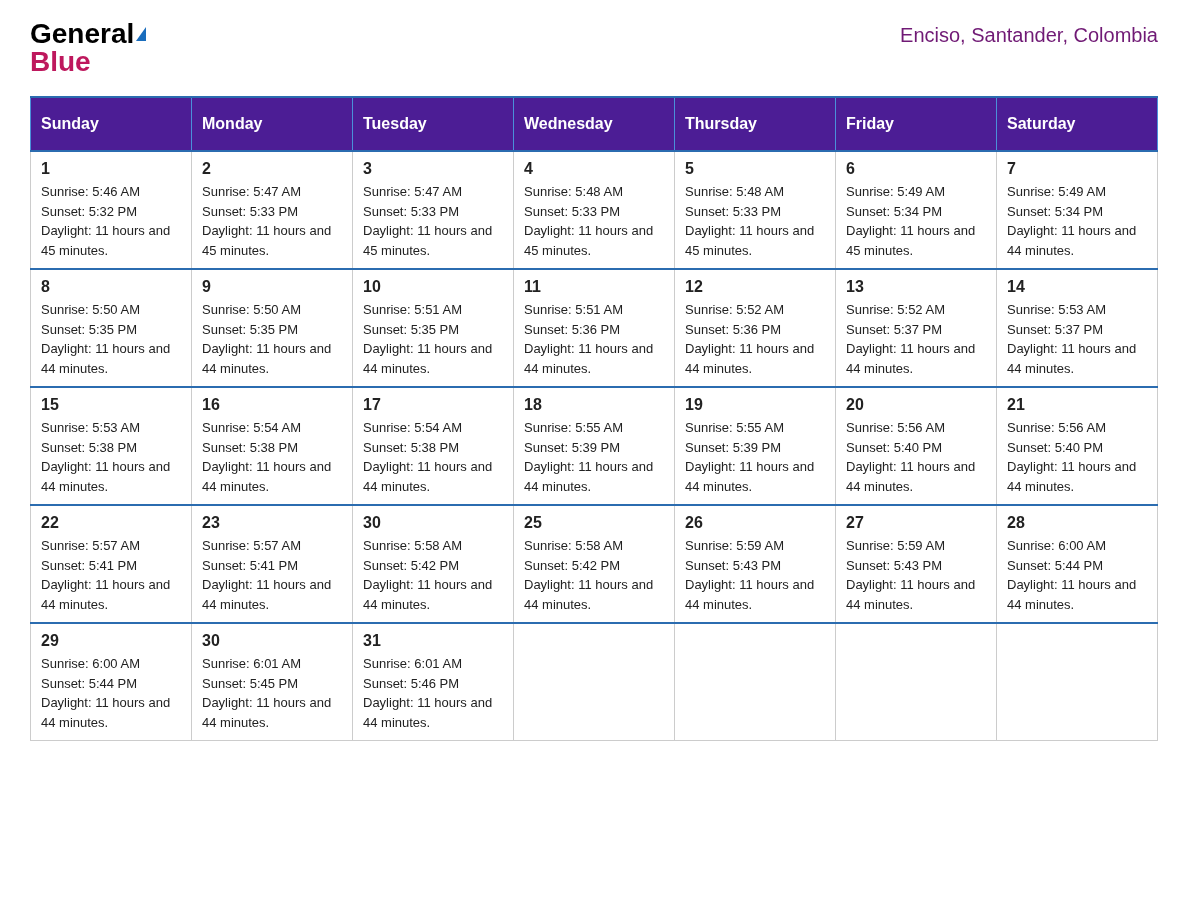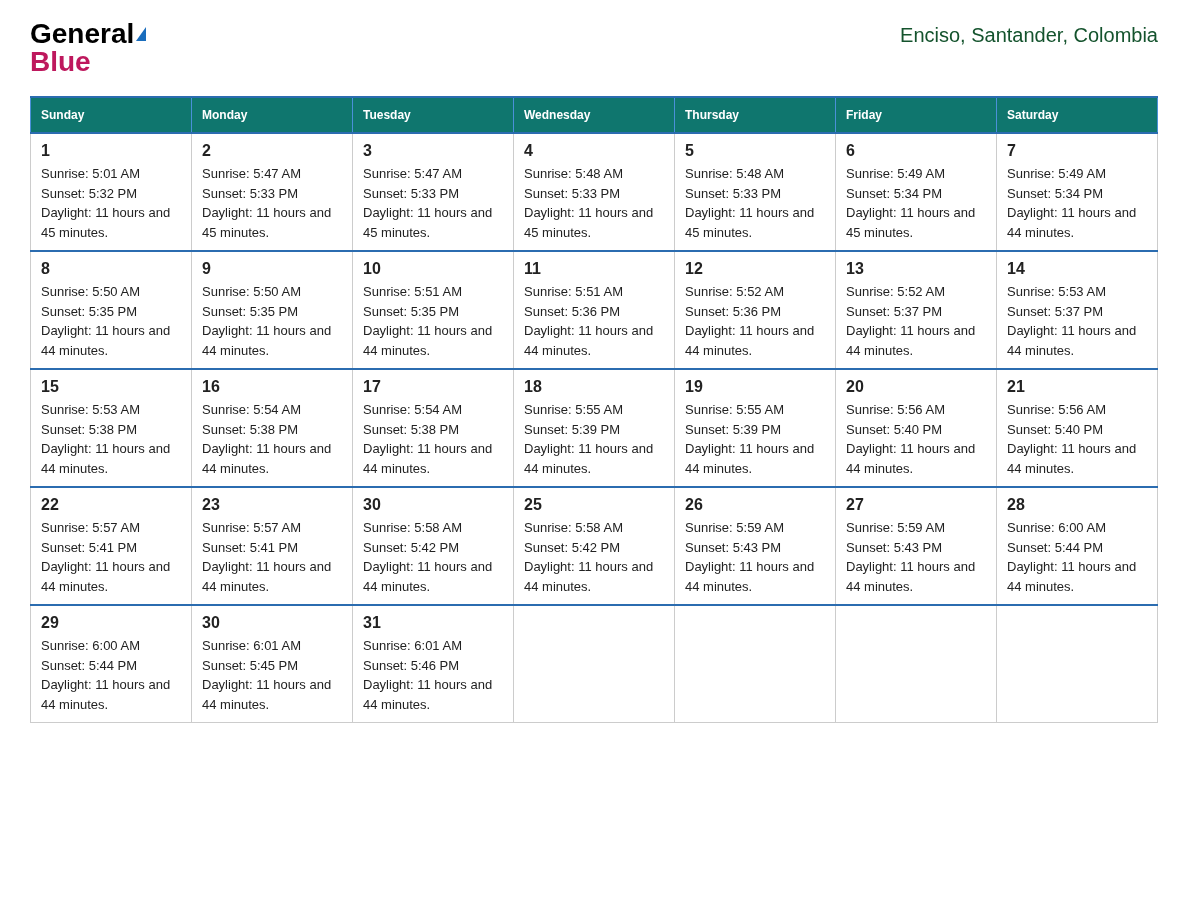--- a/index.html
+++ b/index.html
@@ -46,34 +46,34 @@
     .title-block {
       text-align: right;
     }
     .month-title {
       font-size: 48px;
       font-weight: bold;
       color: #222;
     }
     .location {
       font-size: 20px;
-      color: #14532d;
+      color: #701a75;
       margin-top: 4px;
     }
     .calendar-table {
       width: 100%;
       border-collapse: collapse;
       border: 1px solid #bbb;
     }
     .calendar-table th {
-      background-color: #0f766e;
+      background-color: #4c1d95;
       color: #fff;
-      font-size: 12px;
-      font-weight: bold;
-      padding: 10px 10px;
+      font-size: 16px;
+      font-weight: bold;
+      padding: 17px 10px;
       text-align: left;
       border: 1px solid #4a90d9;
     }
     .calendar-table td {
       vertical-align: top;
       padding: 8px 10px;
       border: 1px solid #ccc;
       font-size: 13px;
       color: #222;
       width: 14.28%;
@@ -123,21 +123,21 @@
         <th>Thursday</th>
         <th>Friday</th>
         <th>Saturday</th>
       </tr>
   </thead>
   <tbody id="calendar-body">
   <tr>
         <td>
           <span class="day-number">1</span>
           <div class="day-info">
-            <span>Sunrise: 5:01 AM</span><br>
+            <span>Sunrise: 5:46 AM</span><br>
             <span>Sunset: 5:32 PM</span><br>
             <span>Daylight: 11 hours and 45 minutes.</span>
           </div>
         </td>
         <td>
           <span class="day-number">2</span>
           <div class="day-info">
             <span>Sunrise: 5:47 AM</span><br>
             <span>Sunset: 5:33 PM</span><br>
             <span>Daylight: 11 hours and 45 minutes.</span>

